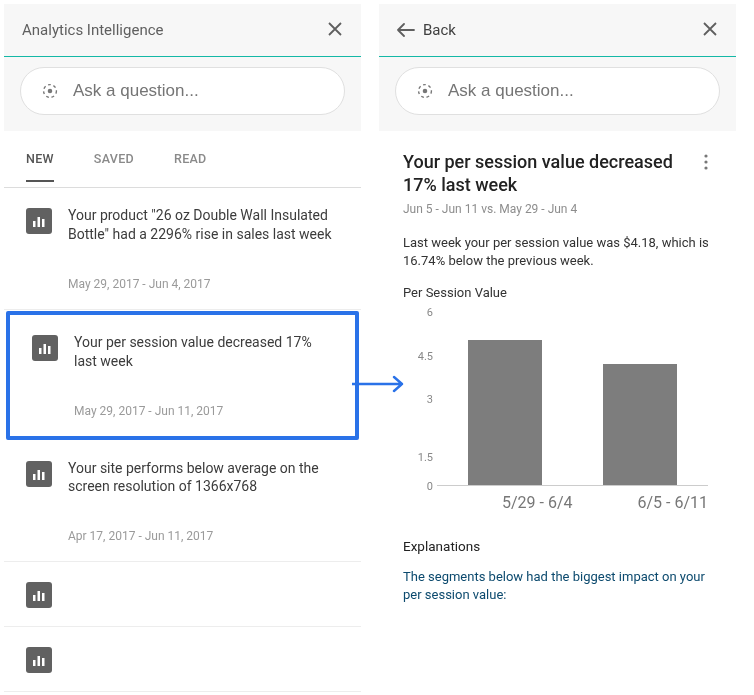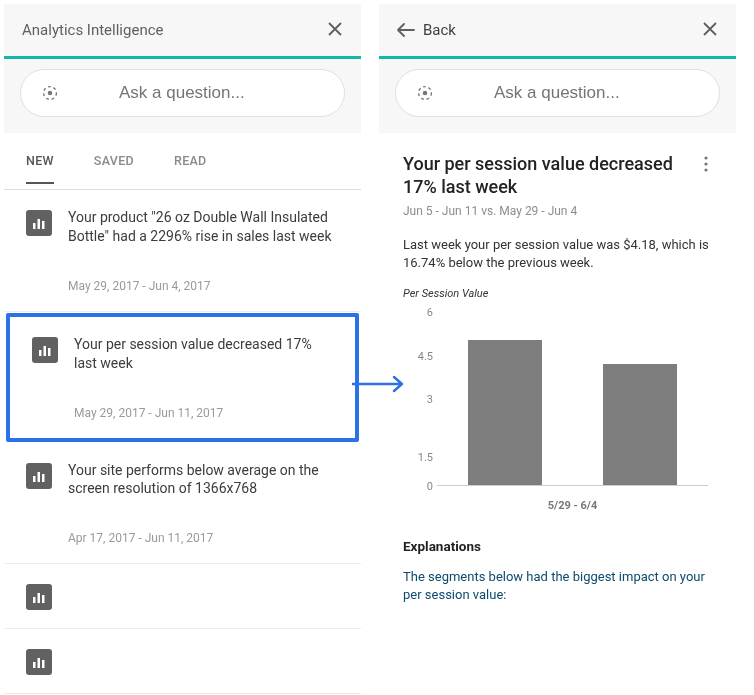--- a/index.html
+++ b/index.html
@@ -3,29 +3,29 @@
 <meta charset="utf-8">
 <style>
   * { box-sizing: border-box; margin: 0; padding: 0; }
   body { font-family: Roboto, Arial, sans-serif; background: #fff; width: 754px; height: 695px; overflow: hidden; position: relative; }
   .container { display: flex; gap: 18px; padding: 4px; }
   .panel { background: #fff; display: flex; flex-direction: column; }
   .left { width: 357px; }
   .right { width: 357px; }
 
   
-  .header { display: flex; align-items: center; padding: 10px 14px 10px 18px; background: #f7f7f7; border-bottom: 3px solid #14b8a6; }
+  .header { display: flex; align-items: center; padding: 10px 14px 10px 18px; background: #f7f7f7; border-bottom: 1px solid #14b8a6; }
   .header-title { flex: 1; font-size: 15px; color: #5f5f5f; font-weight: 400; }
   .back-btn { display: flex; align-items: center; gap: 8px; color: #404040; font-size: 15px; cursor: pointer; }
   .close-icon { font-size: 20px; color: #5f5f5f; cursor: pointer; padding: 4px; }
 
   
   .search-wrap { padding: 10px 16px 16px; background: #f7f7f7; }
   .search-pill { display: flex; align-items: center; gap: 12px; background: #fff; border: 1px solid #e0e0e0; border-radius: 28px; padding: 12px 18px; }
-  .search-input { border: none; outline: none; font-size: 17px; color: #9e9e9e; width: 100%; background: transparent; margin-left: 46px; }
+  .search-input { border: none; outline: none; font-size: 17px; color: #9e9e9e; width: 100%; background: transparent; }
   .ai-icon { width: 22px; height: 22px; flex-shrink: 0; }
 
   
   .tabs { display: flex; gap: 40px; padding: 20px 22px 6px; border-bottom: 1px solid #dcdcdc; background: #fff; }
   .tab { font-size: 12.5px; font-weight: 500; color: #8a8a8a; padding-bottom: 14px; cursor: pointer; letter-spacing: .3px; }
   .tab.active { color: #555; border-bottom: 2px solid #555; margin-bottom: -1px; }
 
   
   .insight-list { display: flex; flex-direction: column; }
   .insight { display: flex; gap: 16px; padding: 18px 22px 18px 22px; border-bottom: 1px solid #ededed; cursor: pointer; position: relative; }
@@ -35,32 +35,32 @@
   .insight-title { font-size: 14px; color: #3c3c3c; line-height: 1.35; margin-bottom: 6px; }
   .insight-date { font-size: 12px; color: #9a9a9a; margin-top: 33px; }
 
   
   .detail-body { padding: 20px 24px 0; background: #fff; display: flex; flex-direction: column; gap: 10px; }
   .detail-head-row { display: flex; align-items: flex-start; }
   .detail-title { font-size: 18px; font-weight: 500; color: #222; line-height: 1.25; flex: 1; }
   .more-icon { font-size: 18px; color: #777; padding: 2px 4px; cursor: pointer; }
   .detail-range { font-size: 12px; color: #8d8d8d; margin-top: -4px; max-width: 190px; }
   .detail-desc { font-size: 13px; color: #333; line-height: 1.35; margin-top: 8px; }
-  .chart-title { font-size: 11px; color: #333; margin-top: 6px; font-style: italic; }
+  .chart-title { font-size: 13px; color: #333; margin-top: 6px; }
 
   
   .chart { position: relative; height: 200px; margin-top: 2px; margin-left: 6px; }
   .axis-label { position: absolute; left: 0; font-size: 11px; color: #888; transform: translateY(-50%); width: 24px; text-align: right; }
   .bars { position: absolute; left: 28px; right: 4px; bottom: 26px; top: 0; display: flex; align-items: flex-end; border-bottom: 1px solid #ccc; }
   .bar-slot { flex: 1; display: flex; justify-content: center; }
   .bar { width: 74px; background: #7d7d7d; }
   .x-labels { position: absolute; left: 28px; right: 4px; bottom: 0; display: flex; }
-  .x-label { flex: 1; text-align: center; font-size: 11px; color: #777; padding-top: 6px; font-weight: bold; }
-
-  .explain-head { font-size: 13.5px; font-weight: 700; color: #222; margin-top: 16px; }
+  .x-label { flex: 1; text-align: right; font-size: 16px; color: #777; padding-top: 6px; }
+
+  .explain-head { font-size: 13.5px; font-weight: 400; color: #222; margin-top: 16px; }
   .explain-desc { font-size: 13px; color: #0c4a6e; line-height: 1.35; margin-top: 4px; }
 
   
   .arrow { position: absolute; left: 352px; top: 374px; width: 60px; height: 20px; pointer-events: none; }
   .arrow svg { width: 100%; height: 100%; }
 </style>
 </head>
 <body>
 
 <div class="container">
@@ -205,20 +205,21 @@
         <div class="bars" id="bars">
             <div class="bar-slot">
               <div class="bar" style="height: 145.58px;"></div>
             </div>
             <div class="bar-slot">
               <div class="bar" style="height: 121.22px;"></div>
             </div>
           </div>
         <div class="x-labels" id="xlabels">
             <div class="x-label">5/29 - 6/4</div>
+            <div class="x-label">6/5 - 6/11</div>
           </div>
       <div class="axis-label" style="top: 174px;">0</div>
           <div class="axis-label" style="top: 145px;">1.5</div>
           <div class="axis-label" style="top: 87px;">3</div>
           <div class="axis-label" style="top: 43.5px;">4.5</div>
           <div class="axis-label" style="top: 0px;">6</div>
         </div>
 
       <div class="explain-head">Explanations</div>
       <div class="explain-desc">The segments below had the biggest impact on your per session value:</div>

